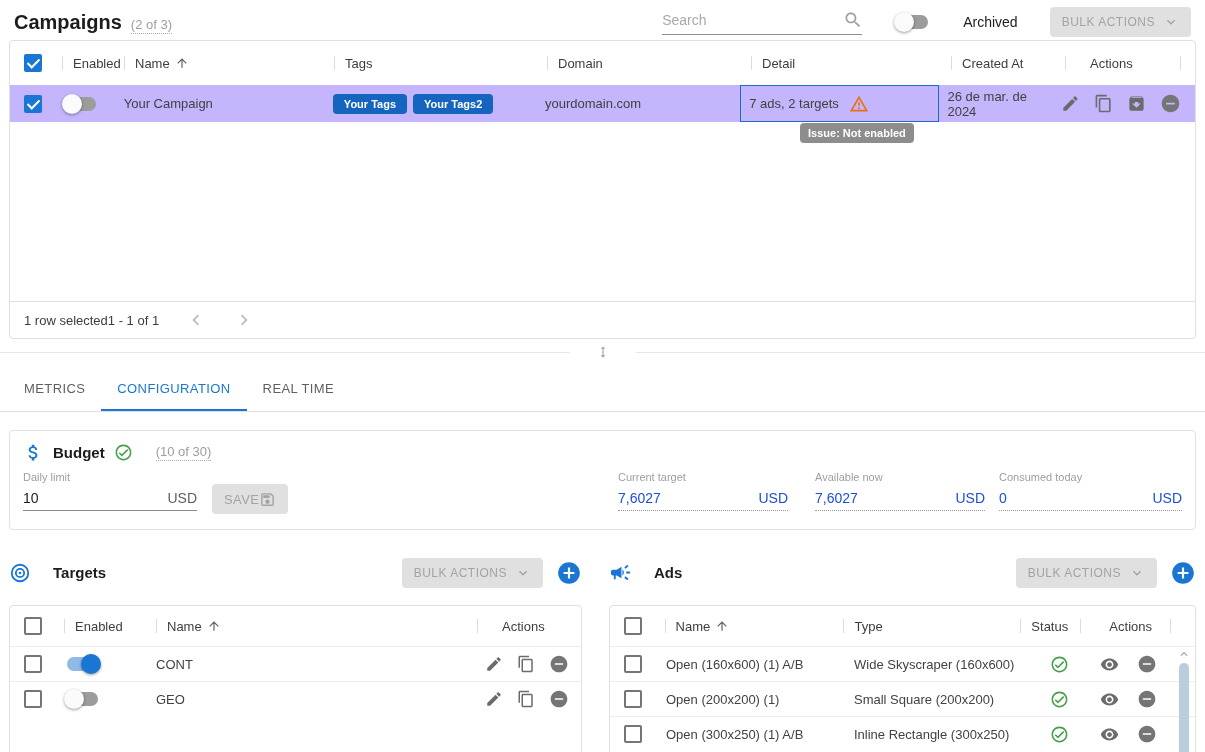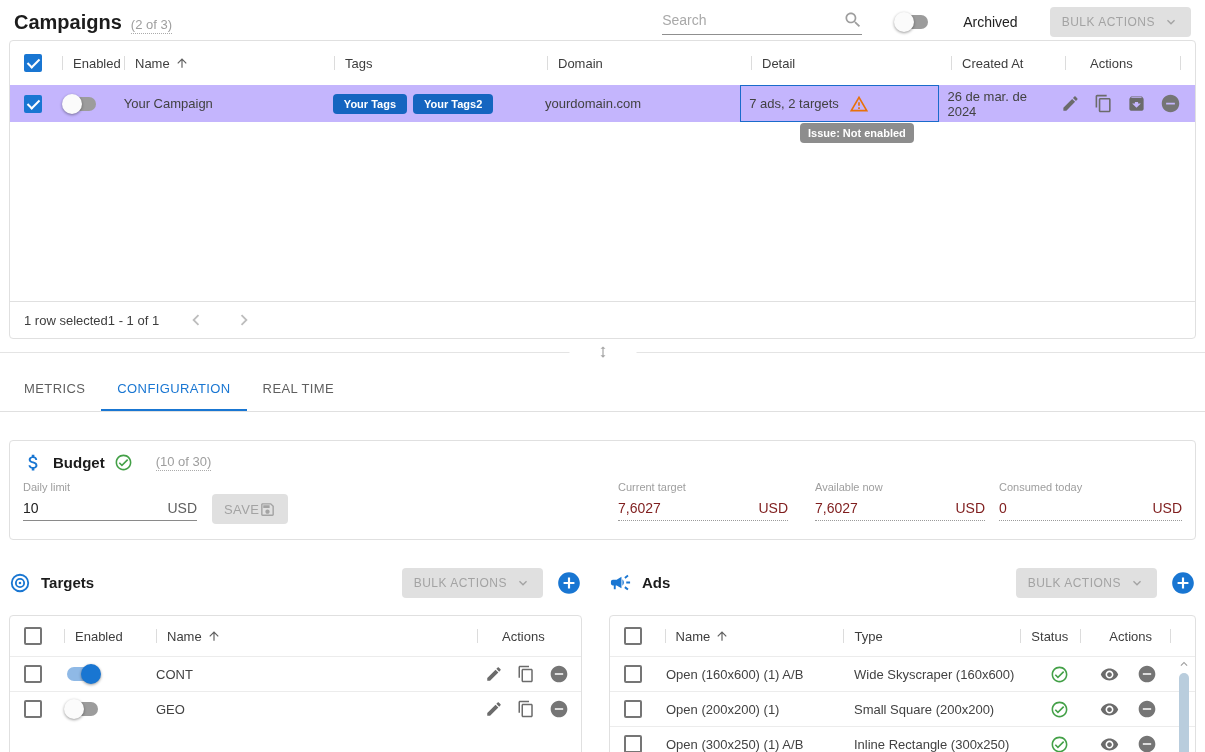--- a/index.html
+++ b/index.html
@@ -70,44 +70,44 @@
 .splitter::before{content:"";position:absolute;left:0;right:0;top:13px;border-top:1px solid #e4e4e4}
 .grip{position:absolute;left:50%;top:13px;transform:translate(-50%,-50%);background:#fff;padding:2px 26px}
 
 
 .tabs{display:flex;border-bottom:1px solid #e0e0e0;padding:0 8px;height:47px;align-items:stretch}
 .tab{display:flex;align-items:center;padding:0 16px;font-size:13px;font-weight:500;letter-spacing:.4px;
   color:#5f5f5f;border:0;background:none;font-family:inherit;cursor:pointer}
 .tab.active{color:#1976d2;box-shadow:inset 0 -2px 0 #1976d2}
 
 
-.budget-card{margin-top:28px;height:100px;padding:11px 13px}
+.budget-card{margin-top:18px;height:100px;padding:11px 13px}
 .budget-head{display:flex;align-items:center;gap:9px}
 .sec-title{font-size:15px;font-weight:700;color:#1c1c1c}
 .budget-fields{display:flex;align-items:flex-start;margin-top:8px}
 .field{display:flex;flex-direction:column}
 .flabel{font-size:11px;color:#9e9e9e;margin-bottom:7px}
 .fline{display:flex;justify-content:space-between;align-items:baseline;padding-bottom:4px;border-bottom:1px solid #8a8a8a}
 .fval{font-size:14px;color:#212121}
 .fcur{font-size:14px;color:#5f5f5f}
 .field.readonly .fline{border-bottom:1px dotted #9a9a9a}
-.field.readonly .fval,.field.readonly .fcur{color:#7f1d1d}
+.field.readonly .fval,.field.readonly .fcur{color:#1d4ed8}
 .f-daily{width:174px}
 .f-ct{width:170px;margin-left:auto}
 .f-an{width:170px;margin-left:27px}
 .f-cons{width:183px;margin-left:14px}
 .btn-save{display:flex;align-items:center;height:30px;margin:13px 0 0 15px;padding:0 12px;border:0;
   border-radius:4px;background:#e0e0e0;color:#a3a3a3;font-size:13px;letter-spacing:.4px;font-family:inherit;font-weight:500}
 
 
 .bottom{display:flex;gap:27px;margin-top:27px;padding:0 9px}
 .panel-targets{width:574px}
 .panel-ads{width:587px}
 .panel-head{display:flex;align-items:center;height:31px}
-.panel-title{font-size:15px;font-weight:700;margin-left:10px;color:#1c1c1c}
+.panel-title{font-size:15px;font-weight:700;margin-left:22px;color:#1c1c1c}
 .panel-head .btn-bulk{margin-left:auto}
 .btn-add{border:0;background:none;margin-left:13px;padding:0;cursor:pointer}
 .sub-card{border:1px solid #e0e0e0;border-radius:4px;margin-top:17px;height:170px;position:relative;background:#fff}
 .sub-thead{display:flex;align-items:center;height:40px;color:#3d3d3d;font-weight:500}
 .sub-row{display:flex;align-items:center;height:35px;border-top:1px solid #ececec}
 .tc-sel{width:46px;padding-left:14px}
 .tc-enabled{width:92px}
 .tc-name{flex:1}
 .tc-actions{width:112px;justify-content:flex-end;gap:14px;padding-right:12px}
 .ac-sel{width:48px;padding-left:14px}

